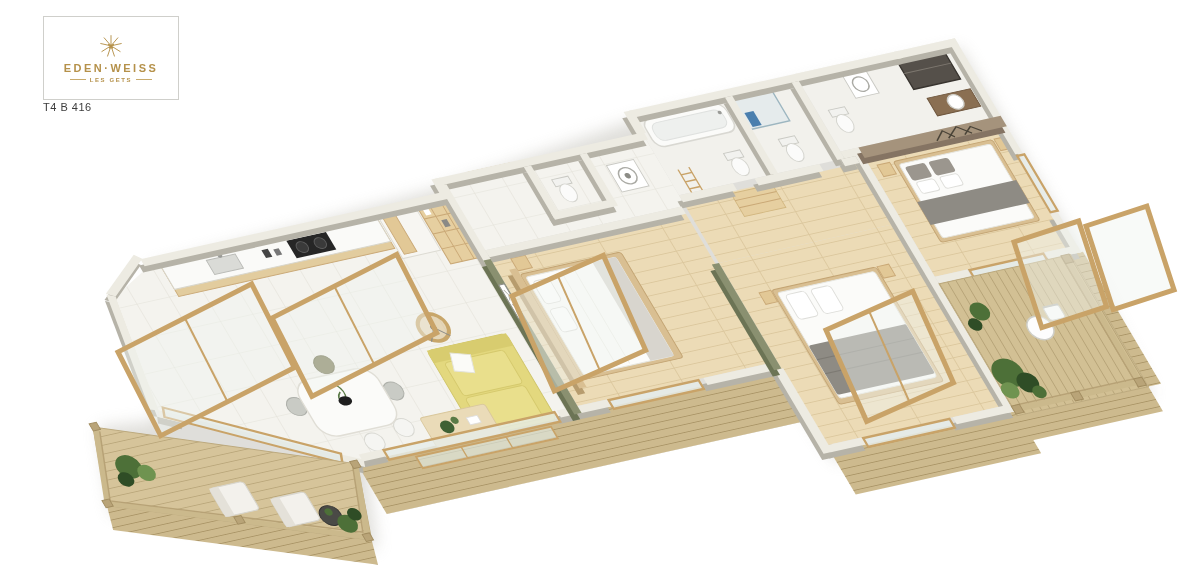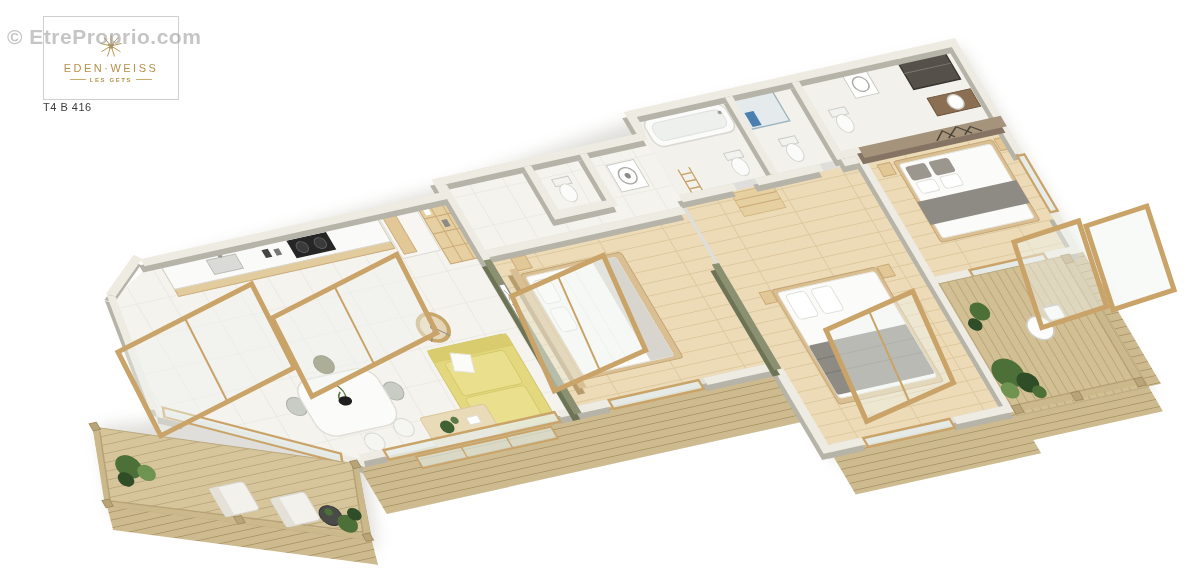--- a/index.html
+++ b/index.html
@@ -4,21 +4,21 @@
 <style>
   html,body{margin:0;padding:0;background:#fff;}
   .stage{position:relative;width:1200px;height:577px;overflow:hidden;background:#ffffff;
          font-family:"Liberation Sans", sans-serif;}
   .plan-svg{position:absolute;left:0;top:0;}
   .watermark{position:absolute;left:7px;top:25px;font-size:21px;font-weight:bold;
              color:rgba(150,150,150,0.55);letter-spacing:0.5px;z-index:5;white-space:nowrap;}
   .logo-card{position:absolute;left:43px;top:16px;width:134px;height:82px;background:#fff;
              border:1px solid #cfcfcb;display:flex;flex-direction:column;align-items:center;
              justify-content:center;z-index:3;}
-  .logo-title{color:#b5914a;font-size:11px;font-weight:normal;letter-spacing:2.5px;margin-top:2px;}
+  .logo-title{color:#b5914a;font-size:11px;font-weight:bold;letter-spacing:2.5px;margin-top:2px;}
   .logo-sub{display:flex;align-items:center;gap:4px;margin-top:3px;}
   .logo-sub .rule{width:16px;height:1px;background:#c4a express;background:#c4a express;}
   .logo-sub .rule{width:16px;height:1px;background:#c8ab6d;}
   .logo-sub span{color:#b5914a;font-size:6px;letter-spacing:1.6px;font-weight:bold;}
   .unit-caption{position:absolute;left:43px;top:101px;width:134px;text-align:left;
                 font-size:11px;color:#3c3c3c;letter-spacing:0.5px;z-index:3;}
 </style>
 </head>
 <body>
 
@@ -381,14 +381,13 @@
     <div class="logo-title">EDEN·WEISS</div>
     <div class="logo-sub">
       <i class="rule"></i>
       <span>LES GETS</span>
       <i class="rule"></i>
     </div>
   </div>
 
   <div class="unit-caption">T4 B 416</div>
 
-  <div class="watermark">© EtreProprio.com</div>
 </div>
 
 </body></html>

